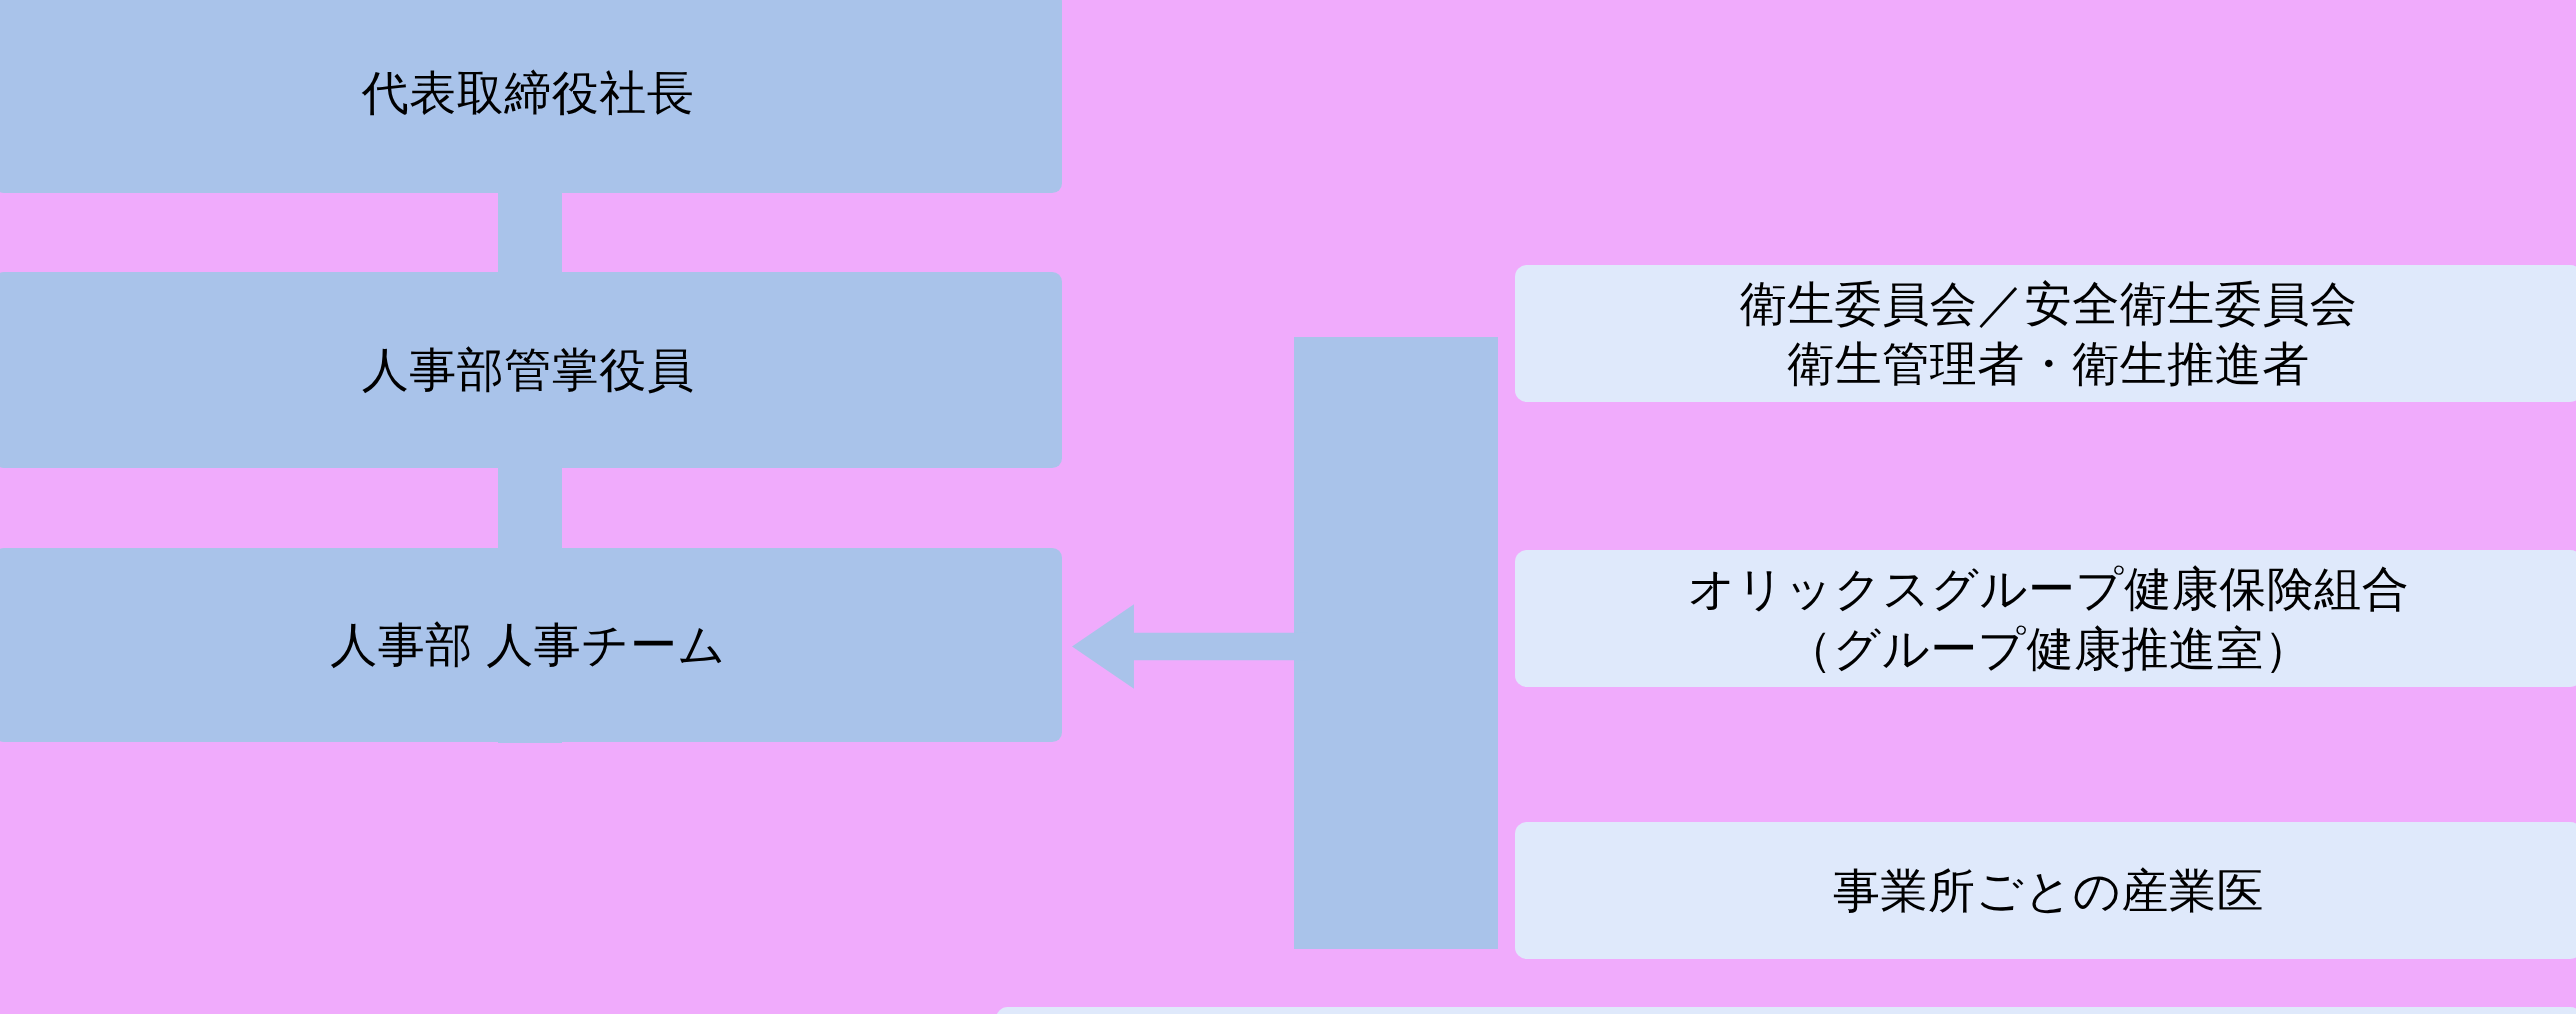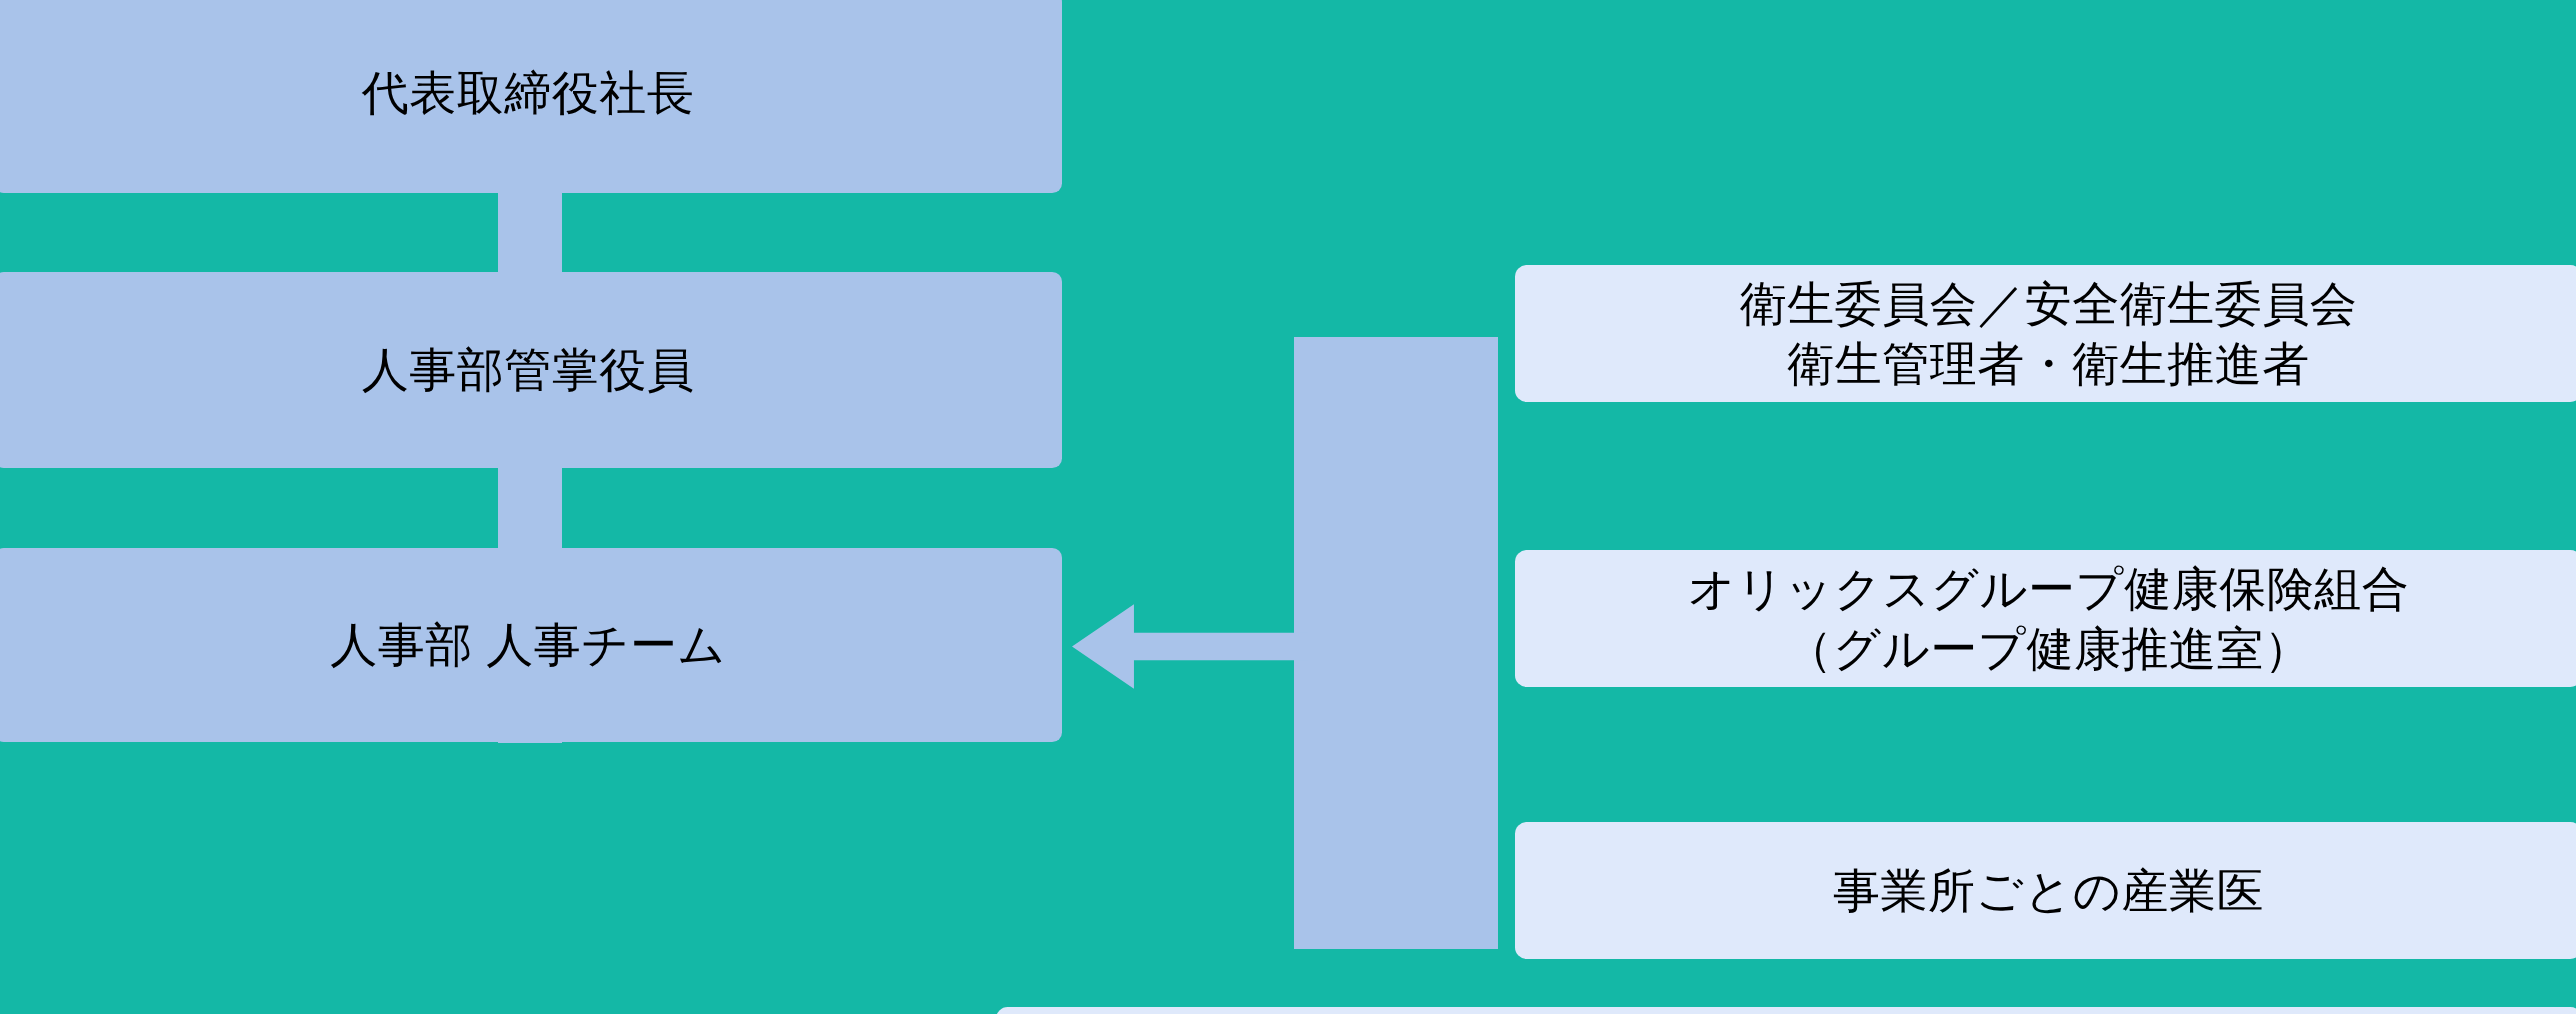--- a/index.html
+++ b/index.html
@@ -8,21 +8,21 @@
     background: #ffffff;
   }
   body {
     font-family: "Liberation Sans", "DejaVu Sans", sans-serif;
   }
   #diagram {
     position: relative;
     width: 2576px;
     height: 1015px;
     overflow: hidden;
-    background: #14b8a6;
+    background: #f0abfc;
   }
 
   
   .node {
     position: absolute;
     box-sizing: border-box;
     display: flex;
     align-items: center;
     justify-content: center;
     text-align: center;

